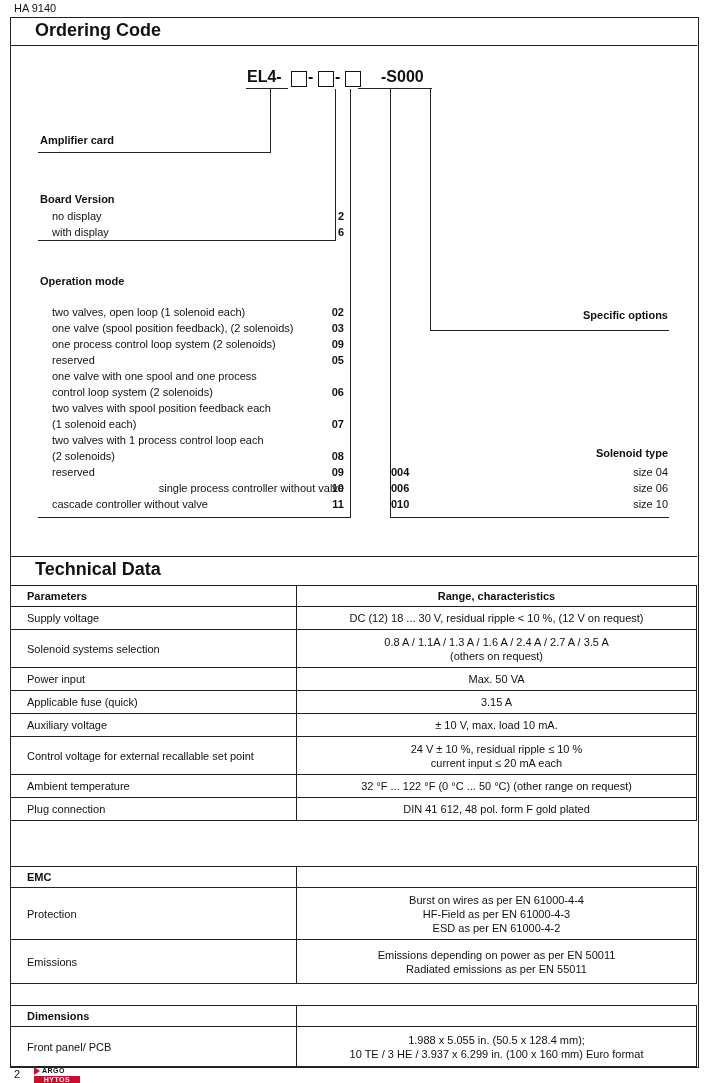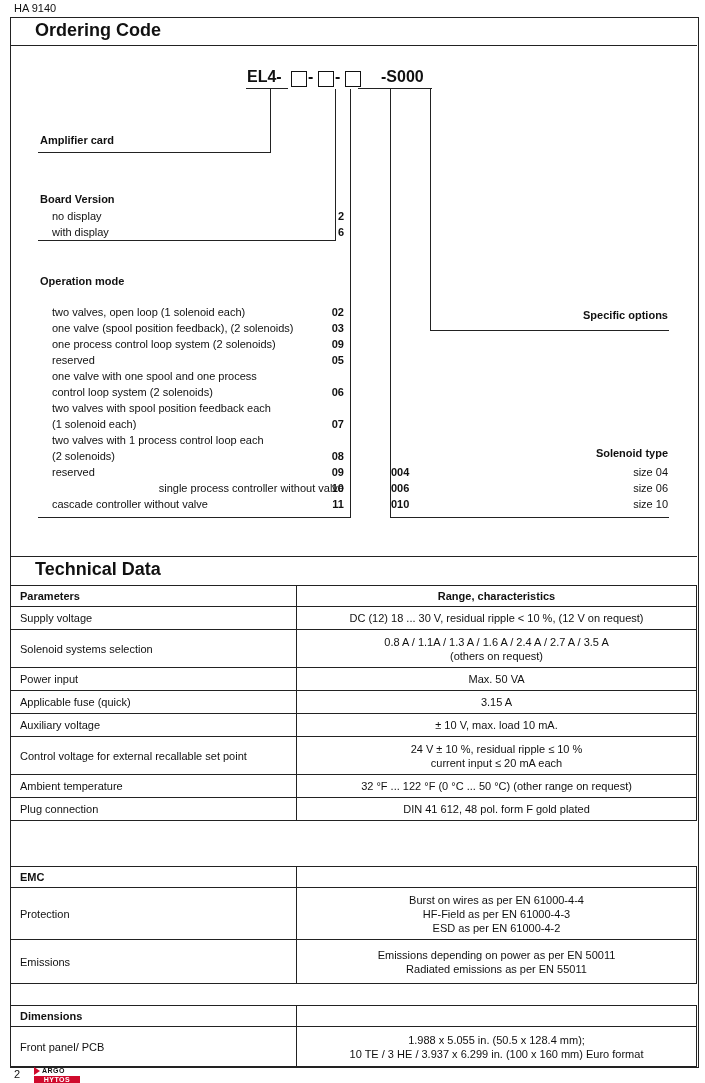--- a/index.html
+++ b/index.html
@@ -14,21 +14,21 @@
   .order-box{position:absolute;width:14px;height:14px;border:1.5px solid #111;background:#fff;}
   .op-item{position:absolute;left:52px;width:292px;font-size:11px;line-height:16px;}
   .op-label{white-space:pre-line;display:block;}
   .op-code{position:absolute;right:0;bottom:0;font-weight:bold;line-height:16px;}
   .sol-item{position:absolute;left:391px;width:277px;font-size:11px;line-height:16px;}
   .sol-code{font-weight:bold;}
   .sol-size{position:absolute;right:0;top:0;}
   .right-label{position:absolute;font-size:11px;font-weight:bold;text-align:right;white-space:nowrap;}
   table.data{position:absolute;left:10px;width:687px;border-collapse:collapse;table-layout:fixed;
              font-size:11px;background:#fff;}
-  table.data td{border:1px solid #222;vertical-align:middle;padding:1px 9px;line-height:14px;}
+  table.data td{border:1px solid #222;vertical-align:middle;padding:1px 16px;line-height:14px;}
   table.data td.val{text-align:center;}
   col.c1{width:286px;}
   .footer-page{position:absolute;left:14px;top:1068px;font-size:11px;}
   .logo{position:absolute;left:34px;top:1067px;width:46px;}
   .logo-top{display:flex;align-items:center;gap:2px;height:8px;}
   .logo-argo{font-size:7px;font-weight:bold;letter-spacing:0.5px;color:#111;line-height:8px;}
   .logo-tri{width:0;height:0;border-left:6px solid #cf0a2c;border-top:4px solid transparent;border-bottom:4px solid transparent;}
   .logo-bottom{margin-top:1px;background:#cf0a2c;color:#fff;font-size:7px;font-weight:bold;
                text-align:center;line-height:8px;height:8px;letter-spacing:0.5px;}
 </style>

